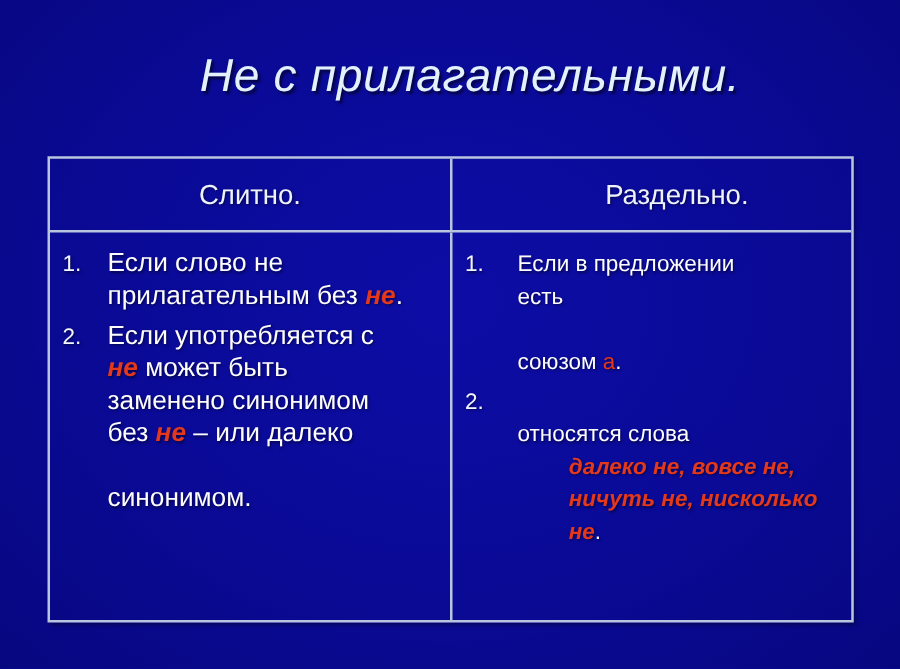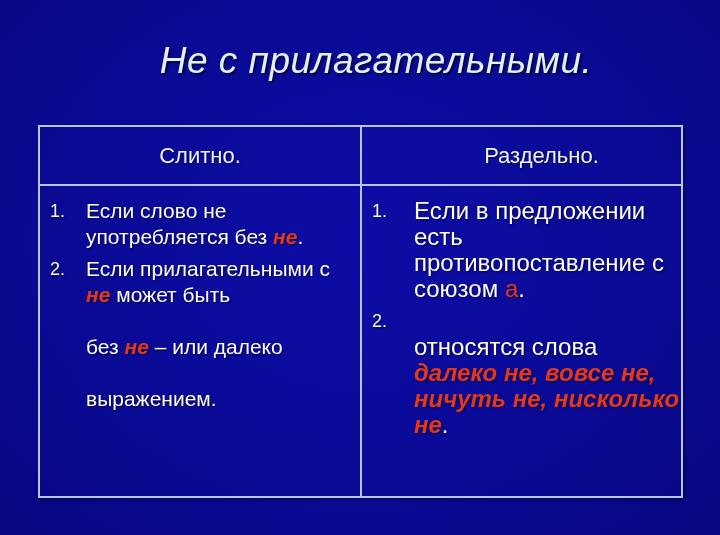--- a/index.html
+++ b/index.html
@@ -102,36 +102,37 @@
     text-shadow: 1px 1px 2px rgba(0,0,0,0.5);
   }
   .txt {
     flex: 1 1 auto;
     font-size: 21px;
     line-height: 26px;
     color: #fdfdfd;
     text-shadow: 1px 1px 2px rgba(0,0,0,0.5);
   }
   .col-right .num { flex: 0 0 42px; }
-  .col-right .txt { font-size: 24px; }
+  .col-right .txt { font-size: 18px; }
 
   .hl {
     color: #e3381c;
     font-style: italic;
     font-weight: bold;
   }
   .hl-plain {
     color: #e3381c;
     font-style: normal;
     font-weight: normal;
   }
   .phrase {
     color: #e3381c;
     font-style: italic;
     font-weight: bold;
+    margin-left: 41px;
   }
   .nb { white-space: nowrap; }
 </style>
 </head>
 <body>
 
 <div id="slide">
 
   <div id="title">Не с прилагательными.</div>
 
@@ -142,37 +143,37 @@
       <div class="col-right head-cell">Раздельно.</div>
     </div>
 
     <div id="body-row">
 
       <div class="col-left">
         <ul class="list">
 
           <li class="item">
             <span class="num">1.</span>
-            <span class="txt"><span class="nb">Если слово не</span><br><span>употребляется без </span><span class="hl">не</span><span>.</span></span>
+            <span class="txt"><span class="nb">Если слово не</span><br><span>прилагательным без </span><span class="hl">не</span><span>.</span></span>
           </li>
 
           <li class="item">
             <span class="num">2.</span>
-            <span class="txt"><span class="nb">Если прилагательными с</span><br><span class="hl">не</span><span> может быть</span><br><br><span>без </span><span class="hl">не</span><span> – или далеко</span><br><br><span>выражением.</span></span>
+            <span class="txt"><span class="nb">Если употребляется с</span><br><span class="hl">не</span><span> может быть</span><br><span>заменено синонимом</span><br><span>без </span><span class="hl">не</span><span> – или далеко</span><br><br><span>синонимом.</span></span>
           </li>
 
         </ul>
       </div>
 
       <div class="col-right">
         <ul class="list">
 
           <li class="item">
             <span class="num">1.</span>
-            <span class="txt"><span class="nb">Если в предложении</span><br><span>есть</span><br><span class="nb">противопоставление с</span><br><span>союзом </span><span class="hl-plain">а</span><span>.</span></span>
+            <span class="txt"><span class="nb">Если в предложении</span><br><span>есть</span><br><br><span>союзом </span><span class="hl-plain">а</span><span>.</span></span>
           </li>
 
           <li class="item">
             <span class="num">2.</span>
             <span class="txt"><br><span>относятся слова</span><br><span class="phrase nb">далеко не, вовсе не,</span><br><span class="phrase nb">ничуть не, нисколько</span><br><span class="phrase">не</span><span>.</span></span>
           </li>
 
         </ul>
       </div>
 

